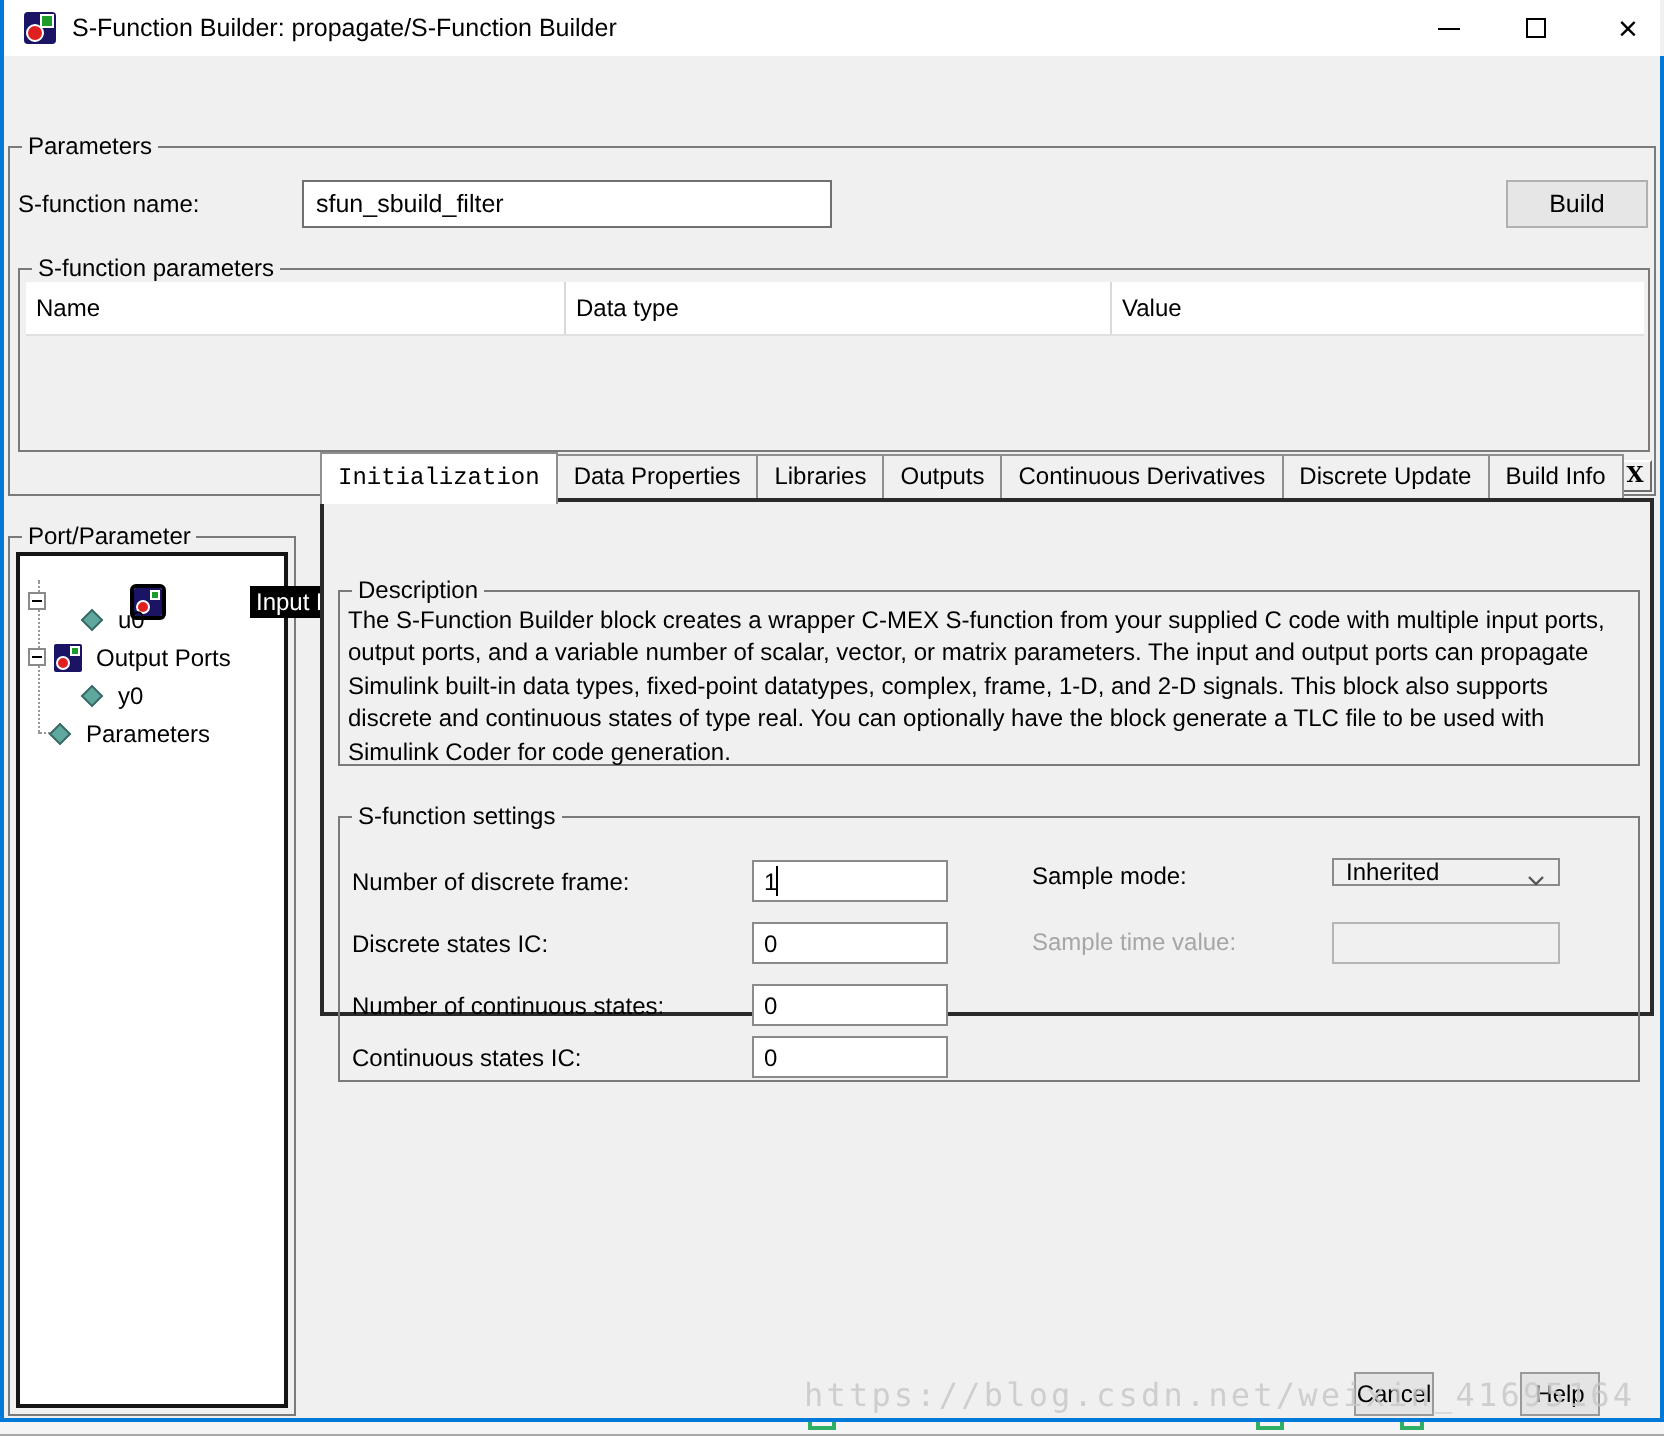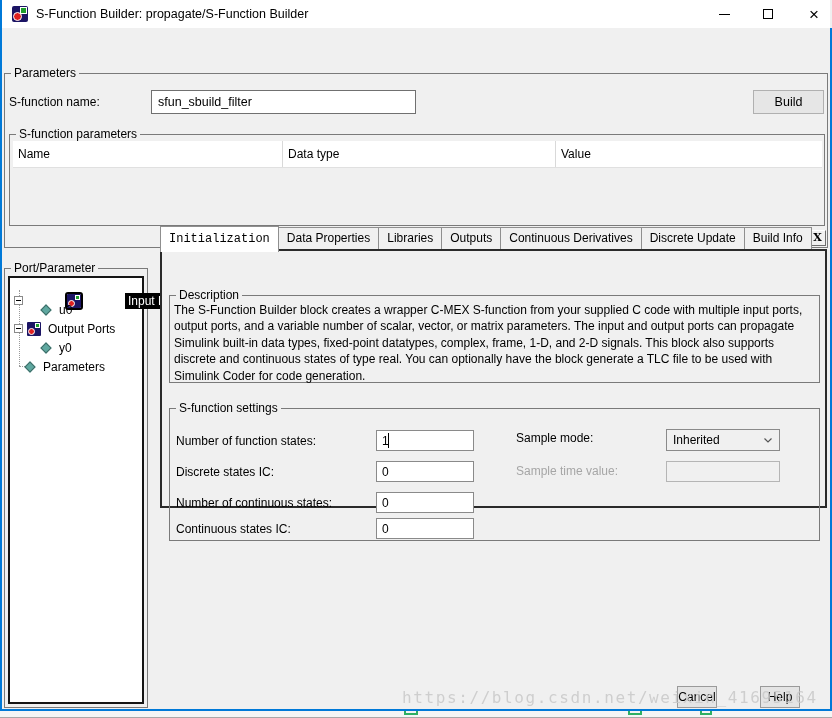--- a/index.html
+++ b/index.html
@@ -71,21 +71,21 @@
   .tab-panel { left:160px; top:249px; width:667px; height:259px; background:#f0f0f0; border:2px solid #2a2a2a; position:absolute; }
 
   .desc-group { left:7px; top:8px; width:651px; height:88px; }
   .desc-text { position:absolute; left:4px; top:6px; width:640px; font-size:12px; line-height:16.4px; }
 
   .settings-group { left:7px; top:121px; width:651px; height:133px;padding-left:24px; }
   .set-label { position:absolute; left:6px; font-size:12px; white-space:nowrap; }
   .fieldwrap { position:absolute; left:206px; width:98px; height:21px; }
   .set-input { width:98px; height:21px; border:1px solid #8a8a8a; background:#fff; font-family:"Liberation Sans",sans-serif; font-size:12px; padding-left:5px; }
   .caret { position:absolute; left:12px; top:3px; width:1px; height:15px; background:#000; }
-  .combo { position:absolute; left:496px; top:20px; width:114px; height:22px; background:#f0f0f0; border:1px solid #8a8a8a; font-size:12px; display:flex; align-items:center; padding-left:6px; }
+  .combo { position:absolute; left:496px; top:20px; width:114px; height:14px; background:#f0f0f0; border:1px solid #8a8a8a; font-size:12px; display:flex; align-items:center; padding-left:6px; }
   .combo .chev { position:absolute; right:7px; top:8px; width:8px; height:5px; }
   .disabled-label { color:#a6a6a6; }
   .disabled-input { position:absolute; left:496px; top:52px; width:114px; height:21px; background:#f0f0f0; border:1px solid #b5b5b5; }
 
   
   .footer-btn { position:absolute; top:686px; width:40px; height:22px; background:#e4e4e4; border:1px solid #9a9a9a; font-family:"Liberation Sans",sans-serif; font-size:12px; }
   .btn-cancel { left:677px; } .btn-help { left:760px; }
   .watermark { position:absolute; left:402px; top:688px; font-family:"DejaVu Sans Mono", monospace; font-size:16px; letter-spacing:1.6px; color:#c9c9c9; opacity:0.85; z-index:10; pointer-events:none; white-space:nowrap; }
 
   
@@ -188,21 +188,21 @@
   <div class="tab-panel">
 
     <div class="group desc-group">
       <span class="group-label">Description</span>
       <div class="desc-text">The S-Function Builder block creates a wrapper C-MEX S-function from your supplied C code with multiple input ports, output ports, and a variable number of scalar, vector, or matrix parameters. The input and output ports can propagate Simulink built-in data types, fixed-point datatypes, complex, frame, 1-D, and 2-D signals. This block also supports discrete and continuous states of type real. You can optionally have the block generate a TLC file to be used with Simulink Coder for code generation.</div>
     </div>
 
     <div class="group settings-group">
       <span class="group-label">S-function settings</span>
 
-      <span class="set-label" style="top:25px;">Number of function states:</span>
+      <span class="set-label" style="top:25px;">Number of discrete frame:</span>
       <div class="fieldwrap" style="top:21px;">
         <input class="set-input" type="text" value="1" style="">
         <span class="caret"></span>
       </div>
 
       <span class="set-label" style="top:56px;">Discrete states IC:</span>
       <div class="fieldwrap" style="top:52px;">
         <input class="set-input" type="text" value="0" style="">
       </div>
 

